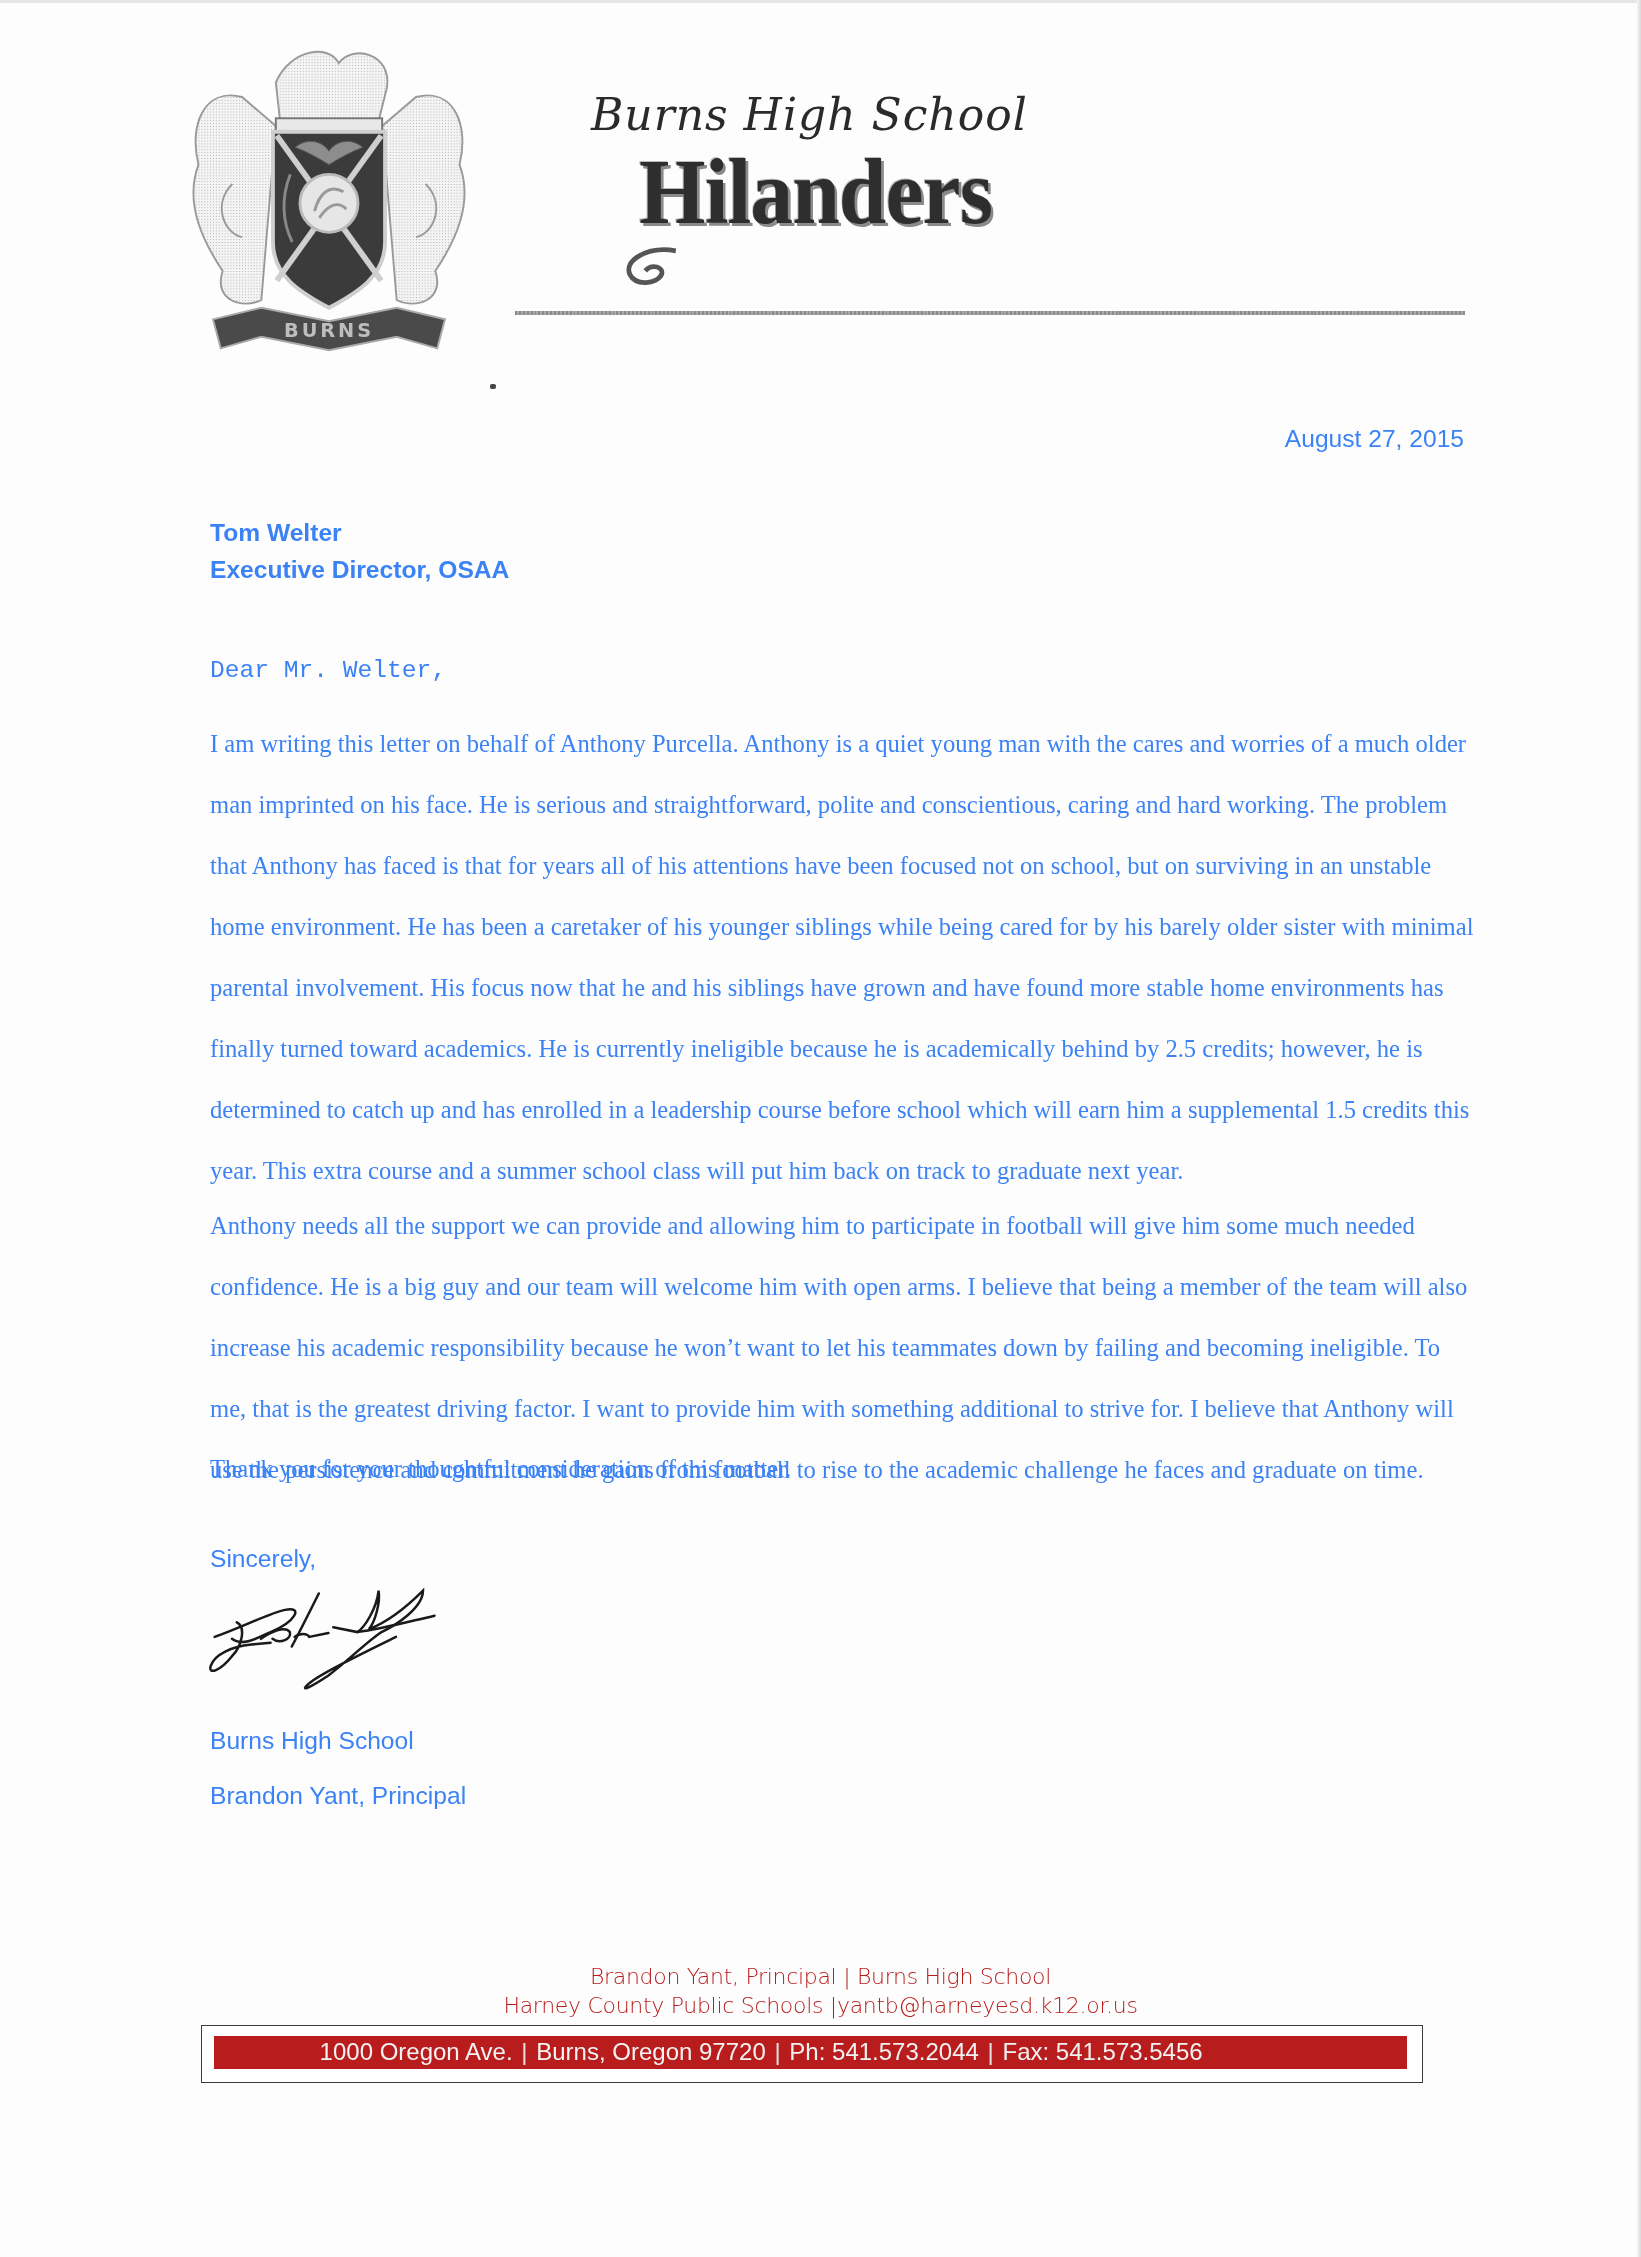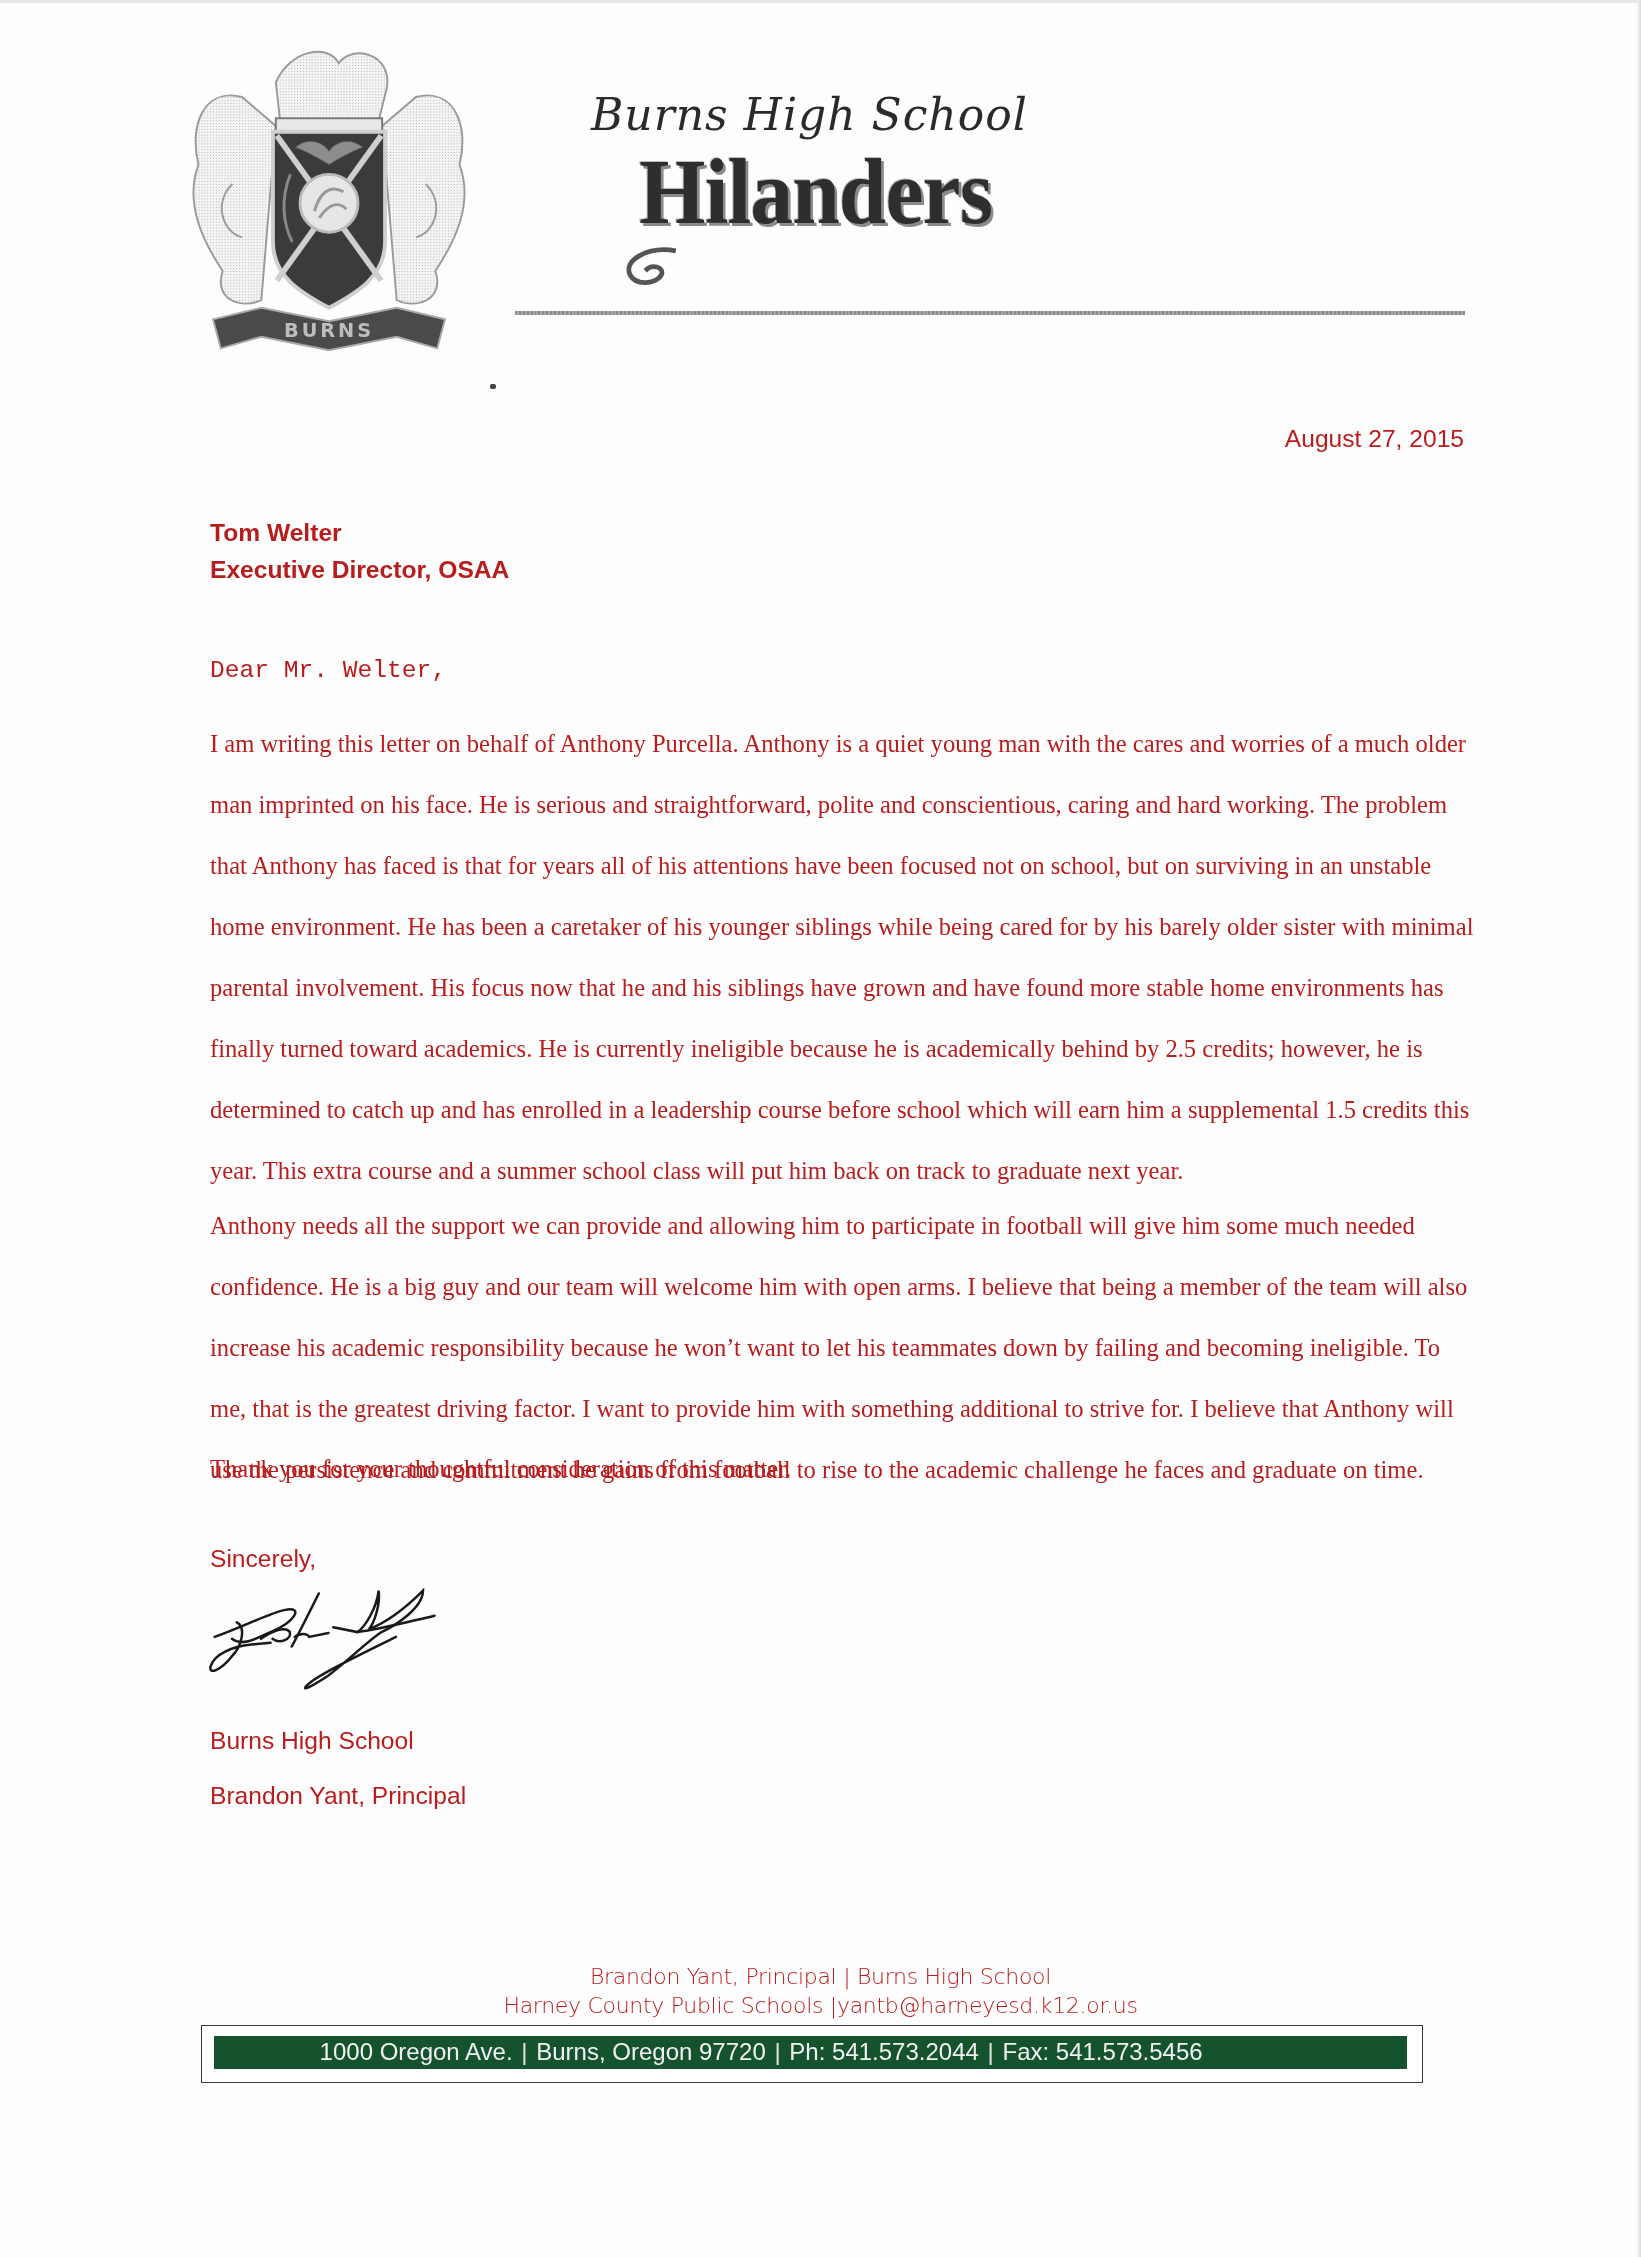--- a/index.html
+++ b/index.html
@@ -26,21 +26,21 @@
     text-shadow: 2.9px 2.9px 0 #8a8a8a, -1px -1px 0 #bbb; transform: scaleX(0.92); transform-origin: left top;
     line-height: 1;
   }
   .mascot-swash { position: absolute; left: 618px; top: 246px; width: 87px; height: 43px; }
   .header-rule {
     position: absolute; left: 515px; top: 311px; width: 950px; height: 3.9px;
     background: repeating-linear-gradient(90deg, #8c8c8c 0 1.9px, #a8a8a8 1.9px 3.9px);
   }
 
   
-  .letter-text { font-family: "Liberation Sans", "DejaVu Sans", sans-serif; font-size: 24.6px; color: #b91c1c; }
+  .letter-text { font-family: "Liberation Sans", "DejaVu Sans", sans-serif; font-size: 24.6px; color: #3b82f6; }
   .date { position: absolute; right: 177px; top: 425px; }
   .recipient { position: absolute; left: 210px; top: 514px; line-height: 37px; font-weight: bold; }
   .salutation { position: absolute; left: 210px; top: 657px; font-family: Liberation Mono, monospace; }
   .para { position: absolute; left: 210px; width: 1265px; line-height: 61px; margin: 0; font-family: Liberation Serif, serif; }
   .p1 { top: 713px; }
   .p2 { top: 1195px; }
   .p3 { top: 1438px; }
   .closing { position: absolute; left: 210px; top: 1545px; }
   .signature { position: absolute; left: 203px; top: 1579px; width: 357px; height: 164px; }
   .sig-name { position: absolute; left: 210px; top: 1736px; margin-top: 46px; }
@@ -52,21 +52,21 @@
     font-family: "DejaVu Sans", sans-serif; font-weight: 300; font-size: 22px; color: #b91c1c;
     letter-spacing: -0.3px;
   }
   .footer-line1 { top: 1964px; }
   .footer-line2 { top: 1993px; }
   .address-box {
     position: absolute; left: 201px; top: 2025px; width: 1222px; height: 58px;
     border: 1.9px solid #3a3a3a; box-sizing: border-box; background: #fff;
   }
   .address-bar {
-    position: absolute; left: 11.6px; top: 9.7px; right: 15.4px; height: 33px; background: #14532d;
+    position: absolute; left: 11.6px; top: 9.7px; right: 15.4px; height: 33px; background: #b91c1c;
     color: #f2f2f2; font-family: "Liberation Sans", "DejaVu Sans", sans-serif; font-size: 24px;
     display: flex; align-items: center; padding-left: 106px; box-sizing: border-box; white-space: nowrap;
   }
   .address-bar .sep { margin: 0 8.7px; color: #e0e0e0; }
 </style>
 </head>
 <body>
 
 <div class="scan-edge-top"></div>
 <div class="scan-edge-right"></div>

